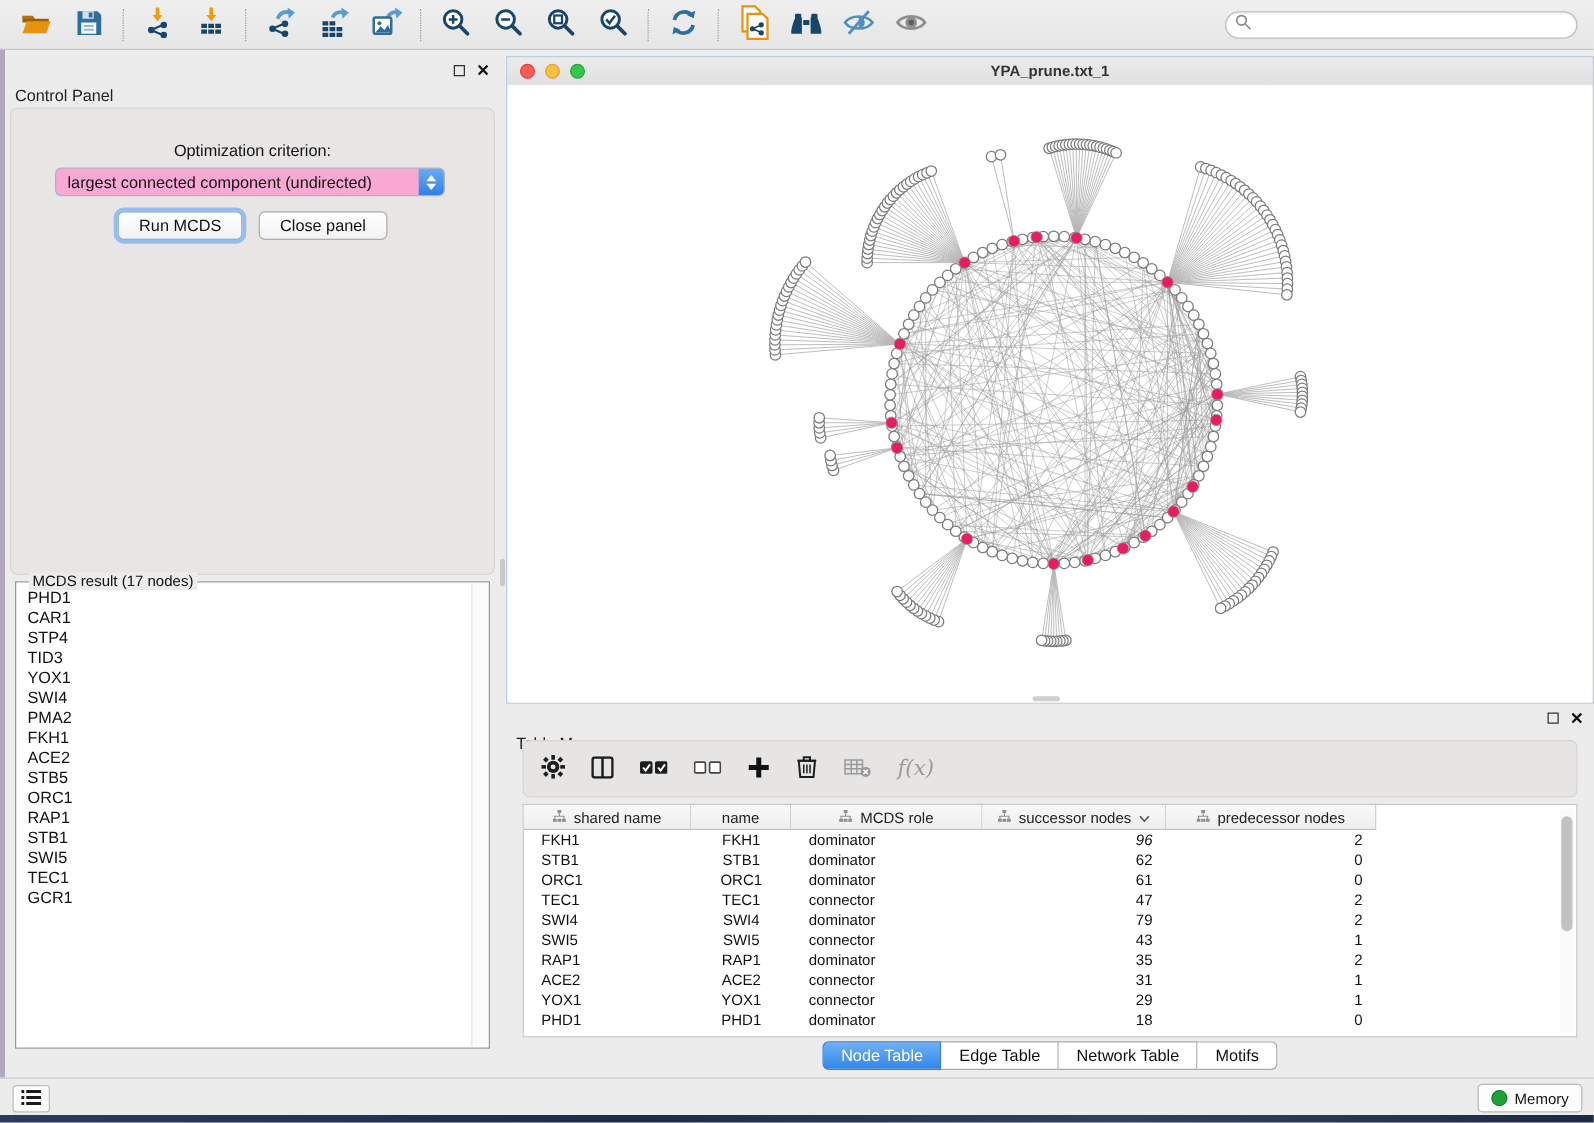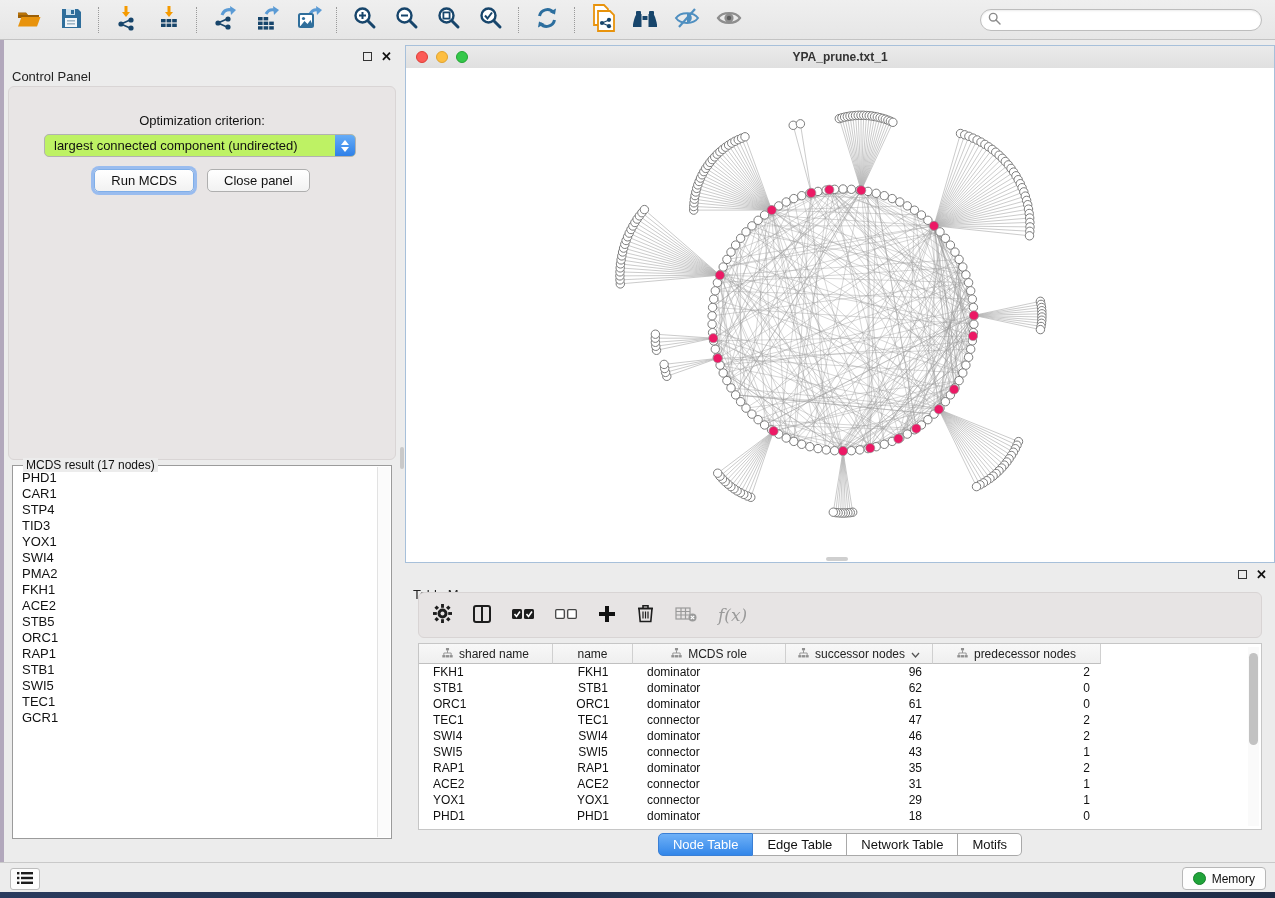--- a/index.html
+++ b/index.html
@@ -31,21 +31,21 @@
   .control-panel{left:4px;top:45px;width:396px;height:817px;}
   .cp-box{position:absolute;left:4px;top:41px;width:386px;height:372px;background:#E8E5E5;border:1px solid #D9D5D5;border-radius:6px;}
   .seg{display:inline-flex;}
   .seg .seg-tab{background:#fff;border:1px solid #A9A9A9;border-left:none;height:22px;padding:0 12px;
     font-size:13px;color:#111;font-family:inherit;}
   .seg .seg-tab:first-child{border-left:1px solid #A9A9A9;border-radius:5px 0 0 5px;}
   .seg .seg-tab:last-child{border-radius:0 5px 5px 0;}
   .seg .seg-tab.selected{background:linear-gradient(#6FB1F7,#3286E9);border-color:#3A7FD5;color:#fff;}
   .cp-tabs-wrap{position:absolute;left:0;top:27px;width:100%;text-align:center;}
   .opt-label{position:absolute;left:0;top:68px;width:100%;text-align:center;font-size:13px;color:#111;}
-  .select{position:absolute;left:40px;top:89px;width:312px;height:23px;background:#bef264;border:1px solid #B2B2B2;
+  .select{position:absolute;left:40px;top:89px;width:312px;height:23px;background:#f9a8d4;border:1px solid #B2B2B2;
     border-radius:5px;display:flex;align-items:center;box-sizing:border-box;}
   .select .sel-text{font-size:13px;color:#111;padding-left:9px;flex:1;white-space:nowrap;overflow:hidden;}
   .select .stepper{width:20px;height:21px;border-radius:0 4px 4px 0;background:linear-gradient(#66ACF7,#2F80E8);
     display:flex;flex-direction:column;align-items:center;justify-content:center;gap:2px;}
   .tri-up{width:0;height:0;border-left:4px solid transparent;border-right:4px solid transparent;border-bottom:5px solid #fff;}
   .tri-dn{width:0;height:0;border-left:4px solid transparent;border-right:4px solid transparent;border-top:5px solid #fff;}
   .btn-row{position:absolute;left:0;top:124px;width:100%;display:flex;justify-content:center;gap:13px;}
   .mac-btn{height:23px;background:linear-gradient(#FFFFFF,#F2F2F2);border:1px solid #AFAFAF;border-radius:5px;
     font-size:13px;color:#111;padding:0 16px;font-family:Liberation Sans, sans-serif;}
   .mac-btn.focused{box-shadow:0 0 0 3px rgba(100,160,245,.6);border-color:#7FAEE8;}
@@ -1154,21 +1154,21 @@
               <rect x="8.3" y="7.8" width="3.4" height="2.6" fill="#8f8f8f"></rect>
             </svg></span>
           <span>predecessor nodes</span>
         </div>
       </div>
     <div id="table-body">
         <div class="trow">
           <div class="td al" style="width: 134px;">FKH1</div>
           <div class="td ac" style="width: 80px;">FKH1</div>
           <div class="td al" style="width: 153px;">dominator</div>
-          <div class="td ar" style="width: 147px;">96</div>
+          <div class="td ar" style="width: 147px; font-style: italic;">96</div>
           <div class="td ar" style="width: 168px;">2</div>
         </div>
         <div class="trow">
           <div class="td al" style="width: 134px;">STB1</div>
           <div class="td ac" style="width: 80px;">STB1</div>
           <div class="td al" style="width: 153px;">dominator</div>
           <div class="td ar" style="width: 147px;">62</div>
           <div class="td ar" style="width: 168px;">0</div>
         </div>
         <div class="trow">
@@ -1182,21 +1182,21 @@
           <div class="td al" style="width: 134px;">TEC1</div>
           <div class="td ac" style="width: 80px;">TEC1</div>
           <div class="td al" style="width: 153px;">connector</div>
           <div class="td ar" style="width: 147px;">47</div>
           <div class="td ar" style="width: 168px;">2</div>
         </div>
         <div class="trow">
           <div class="td al" style="width: 134px;">SWI4</div>
           <div class="td ac" style="width: 80px;">SWI4</div>
           <div class="td al" style="width: 153px;">dominator</div>
-          <div class="td ar" style="width: 147px;">46</div>
+          <div class="td ar" style="width: 147px;">79</div>
           <div class="td ar" style="width: 168px;">2</div>
         </div>
         <div class="trow">
           <div class="td al" style="width: 134px;">SWI5</div>
           <div class="td ac" style="width: 80px;">SWI5</div>
           <div class="td al" style="width: 153px;">connector</div>
           <div class="td ar" style="width: 147px;">43</div>
           <div class="td ar" style="width: 168px;">1</div>
         </div>
         <div class="trow">

